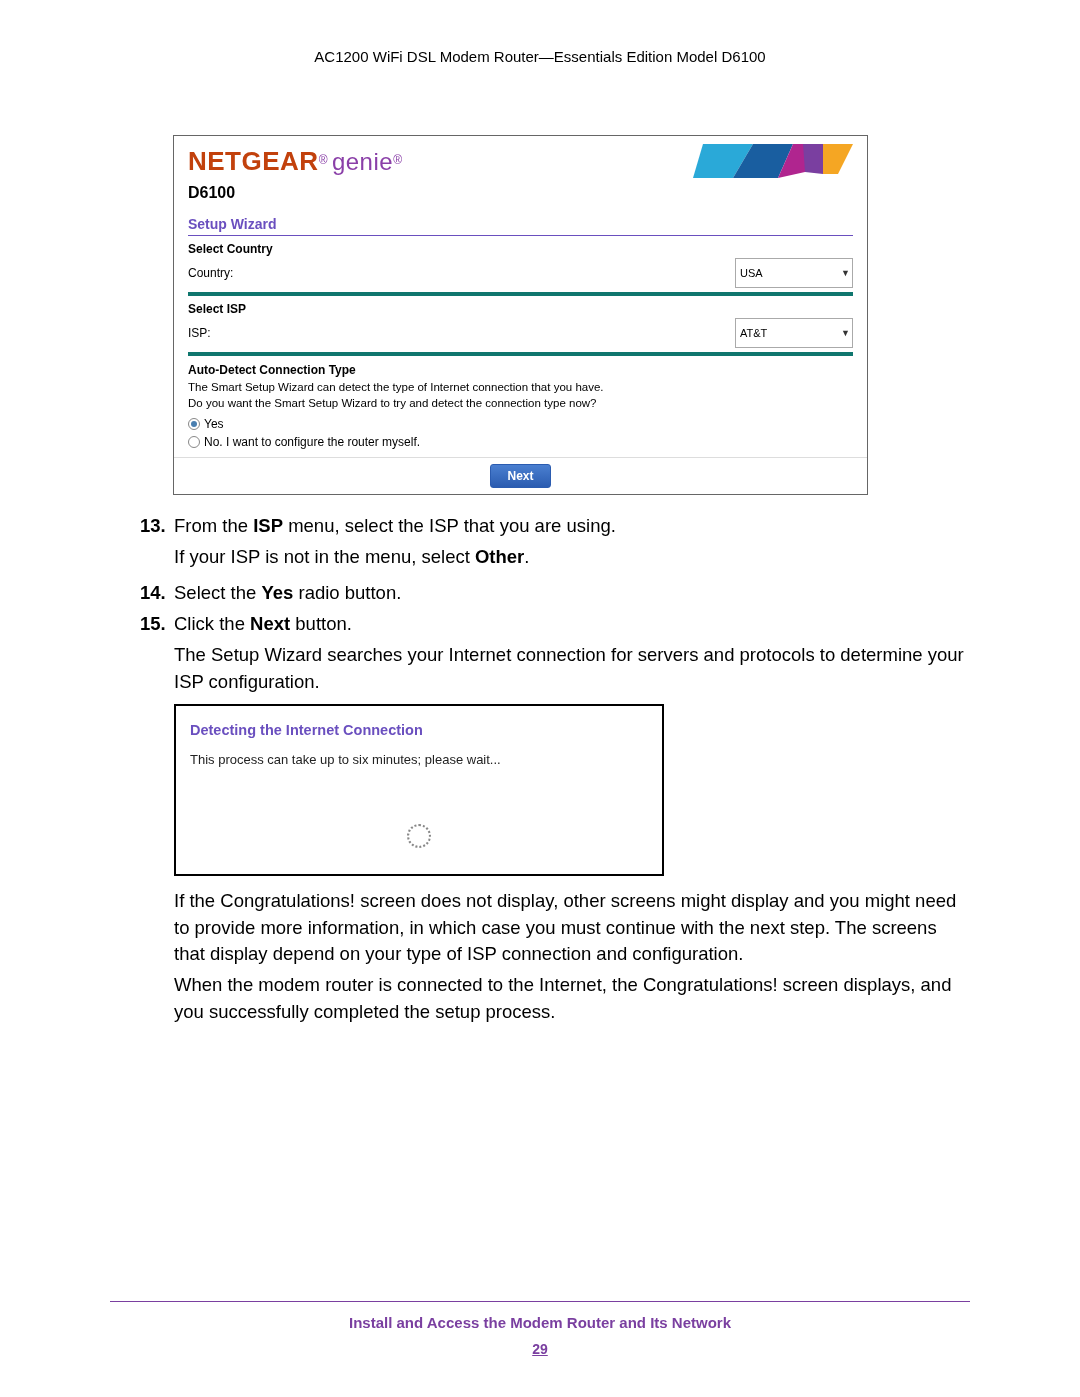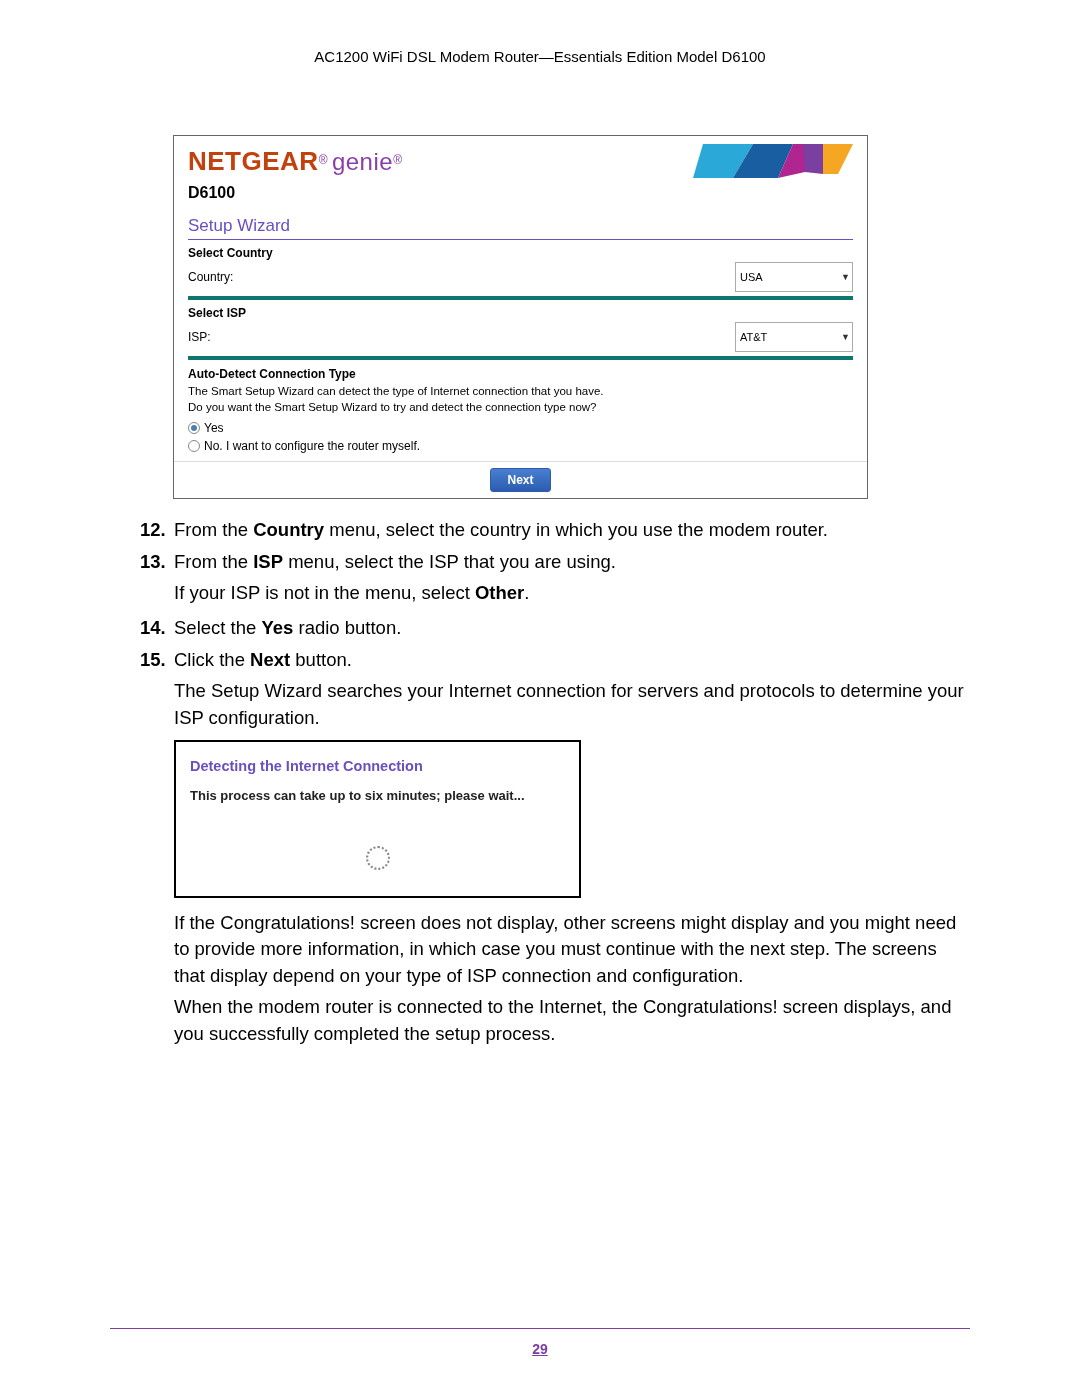--- a/index.html
+++ b/index.html
@@ -46,22 +46,22 @@
   .model {
     font-weight: bold;
     font-size: 16px;
     margin-top: 6px;
   }
   .wizard-body {
     padding: 4px 14px 0 14px;
   }
   .section-title {
     color: #6a4fbf;
-    font-weight: normal;
-    font-size: 17px;
+    font-weight: bold;
+    font-size: 14px;
     padding: 6px 0 3px 0;
     border-bottom: 1px solid #6a4fbf;
   }
   .field-label {
     font-weight: bold;
     font-size: 12px;
     padding: 6px 0 2px 0;
   }
   .field-row {
     display: flex;
@@ -142,35 +142,34 @@
     font-weight: bold;
     width: 34px;
     flex-shrink: 0;
   }
   .step-body { flex: 1; }
   .step-sub {
     margin: 4px 0 4px 0;
   }
   .detecting-box {
     border: 2px solid #000;
-    width: 407px;
+    width: 490px;
     margin: 8px 0 12px 0;
     padding: 14px 14px 26px 14px;
   }
   .detecting-title {
     color: #6a4fbf;
     font-weight: bold;
     font-size: 14.5px;
     margin-bottom: 10px;
   }
   .detecting-text {
     font-size: 13px;
     color: #222;
-    margin-bottom: 40px;
-    font-weight: bold;
+    margin-bottom: 54px;
   }
   .spinner {
     width: 24px; height: 24px;
     margin: 0 auto;
     border: 2px dotted #888;
     border-radius: 50%;
   }
   .footer {
     position: absolute;
     bottom: 40px;
@@ -251,26 +250,20 @@
         <span class="radio-dot"></span>
         <span>No. I want to configure the router myself.</span>
       </div>
     </div>
     <div class="next-bar">
       <span class="next-btn">Next</span>
     </div>
   </div>
 
   <div class="steps">
-    <div class="step">
-      <div class="step-num">12.</div>
-      <div class="step-body">
-        <span>From the </span><span class="bold">Country</span><span> menu, select the country in which you use the modem router.</span>
-      </div>
-    </div>
 
     <div class="step">
       <div class="step-num">13.</div>
       <div class="step-body">
         <div>
           <span>From the </span><span class="bold">ISP</span><span> menu, select the ISP that you are using.</span>
         </div>
         <div class="step-sub">
           <span>If your ISP is not in the menu, select </span><span class="bold">Other</span><span>.</span>
         </div>
@@ -299,14 +292,15 @@
         </div>
 
         <div class="step-sub" style="margin-top:12px;">If the Congratulations! screen does not display, other screens might display and you might need to provide more information, in which case you must continue with the next step. The screens that display depend on your type of ISP connection and configuration.</div>
         <div class="step-sub">When the modem router is connected to the Internet, the Congratulations! screen displays, and you successfully completed the setup process.</div>
       </div>
     </div>
   </div>
 </div>
 
 <div class="footer">
+  <div class="footer-title">Install and Access the Modem Router and Its Network</div>
   <div class="footer-page">29</div>
 </div>
 
 </body></html>

